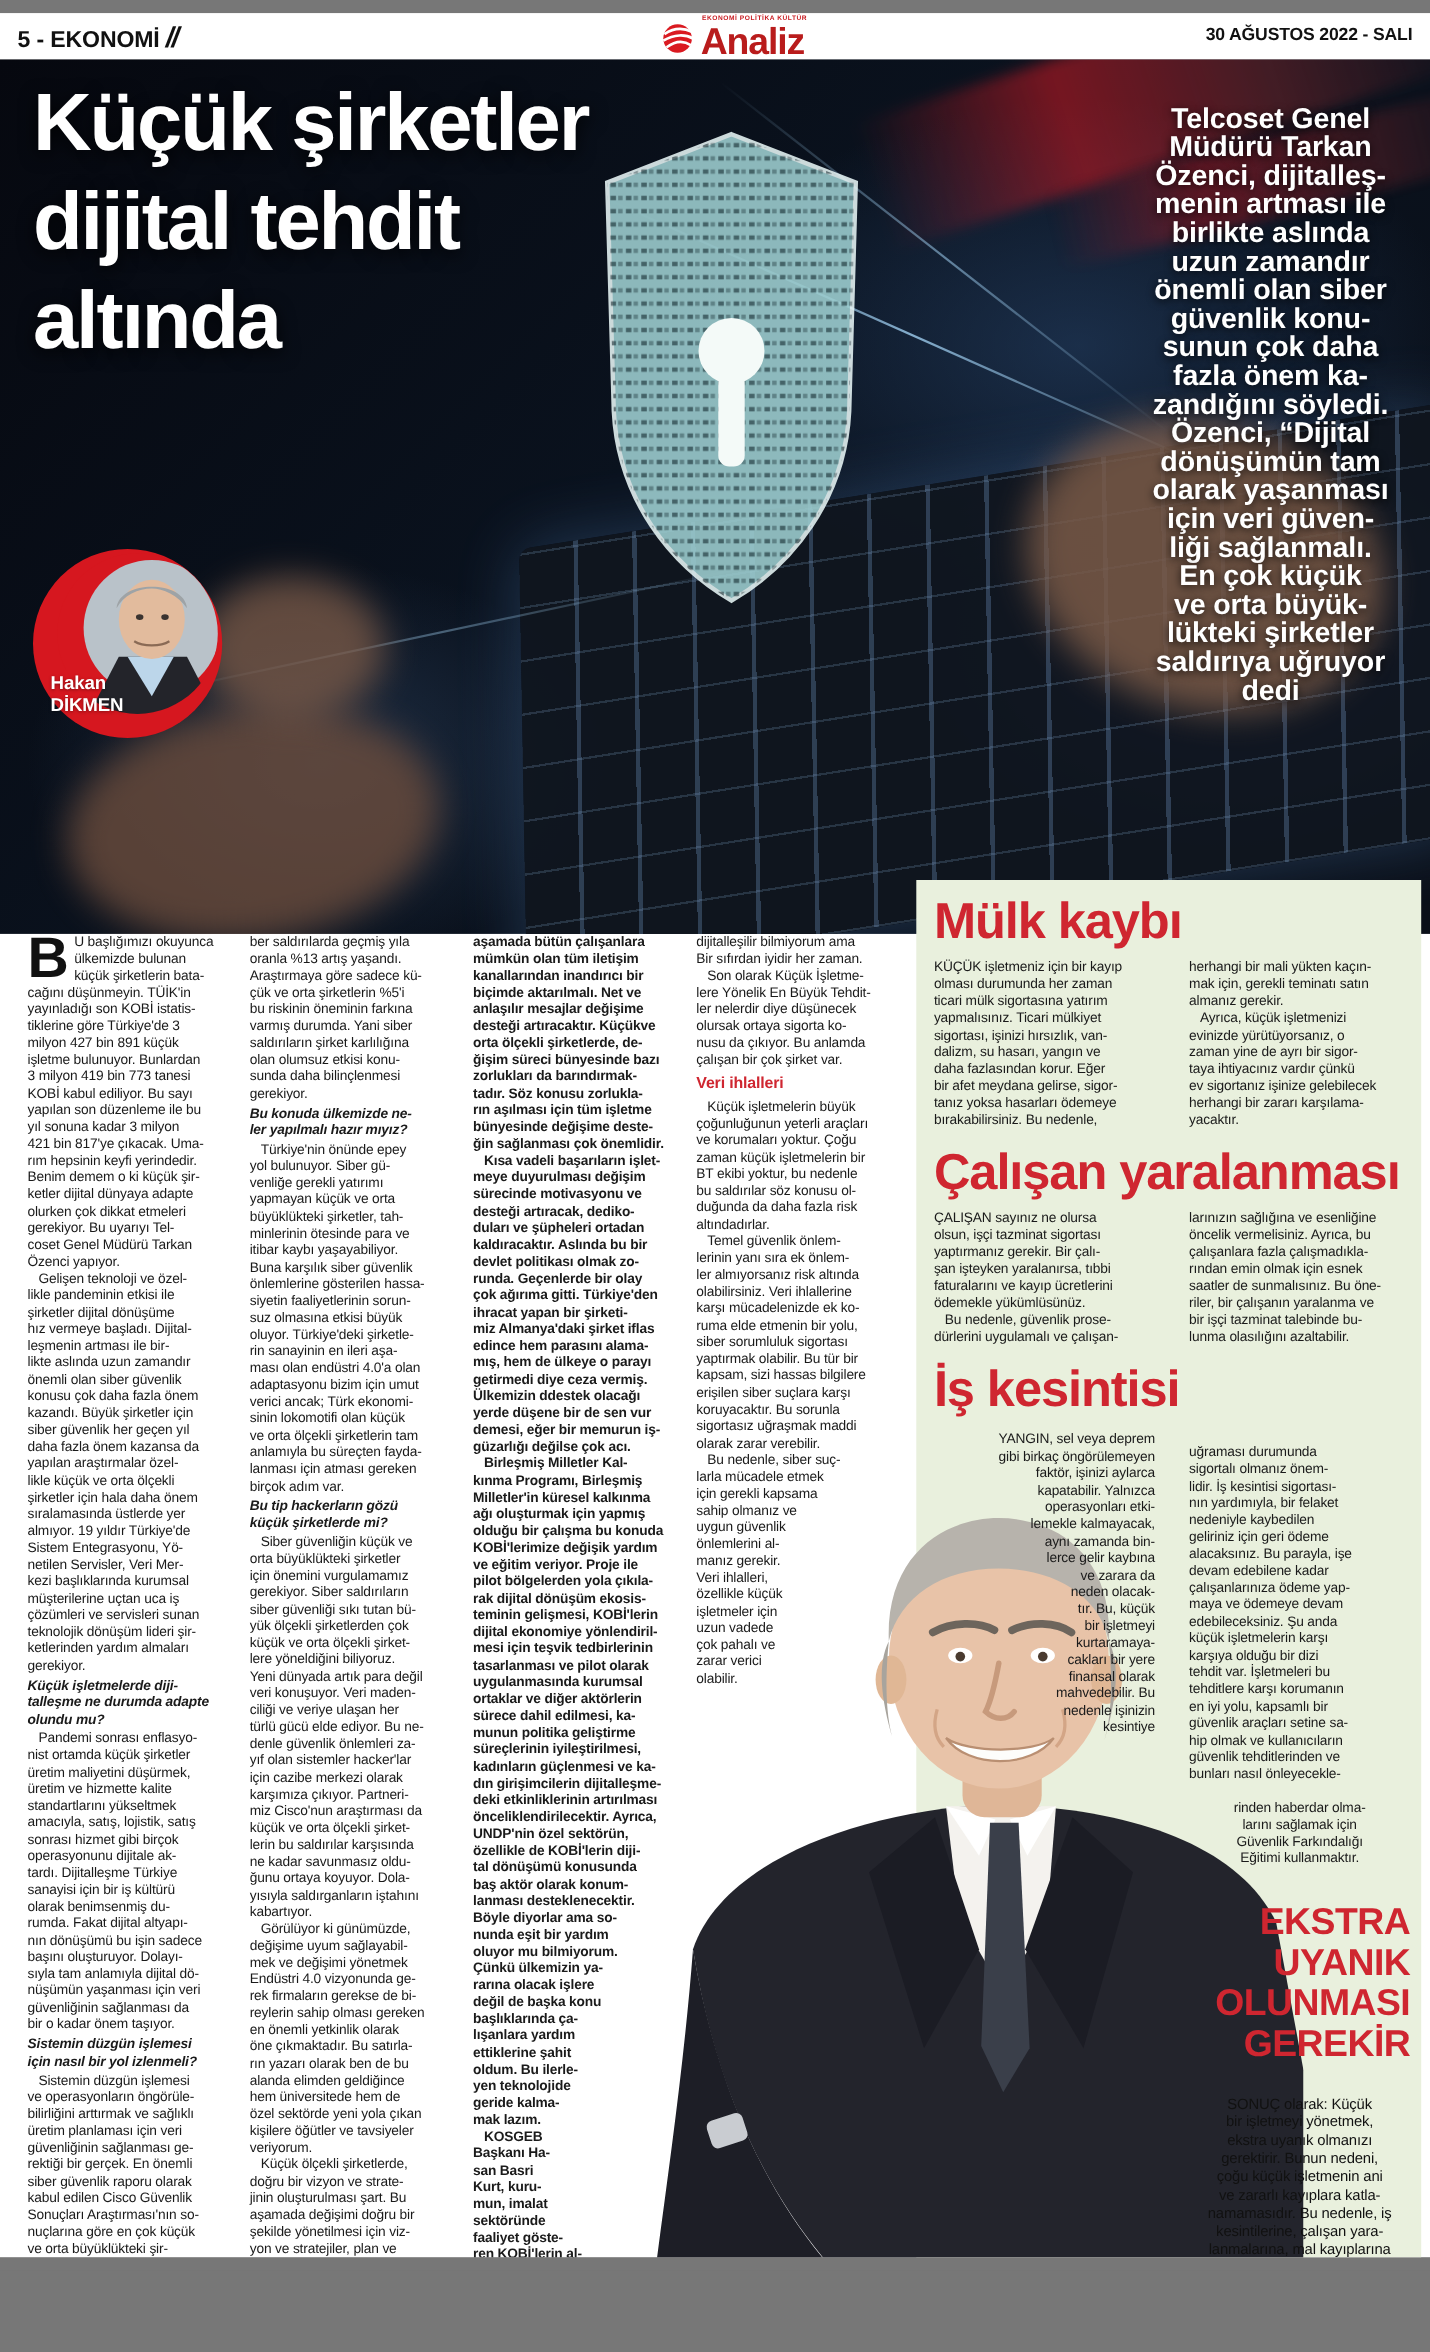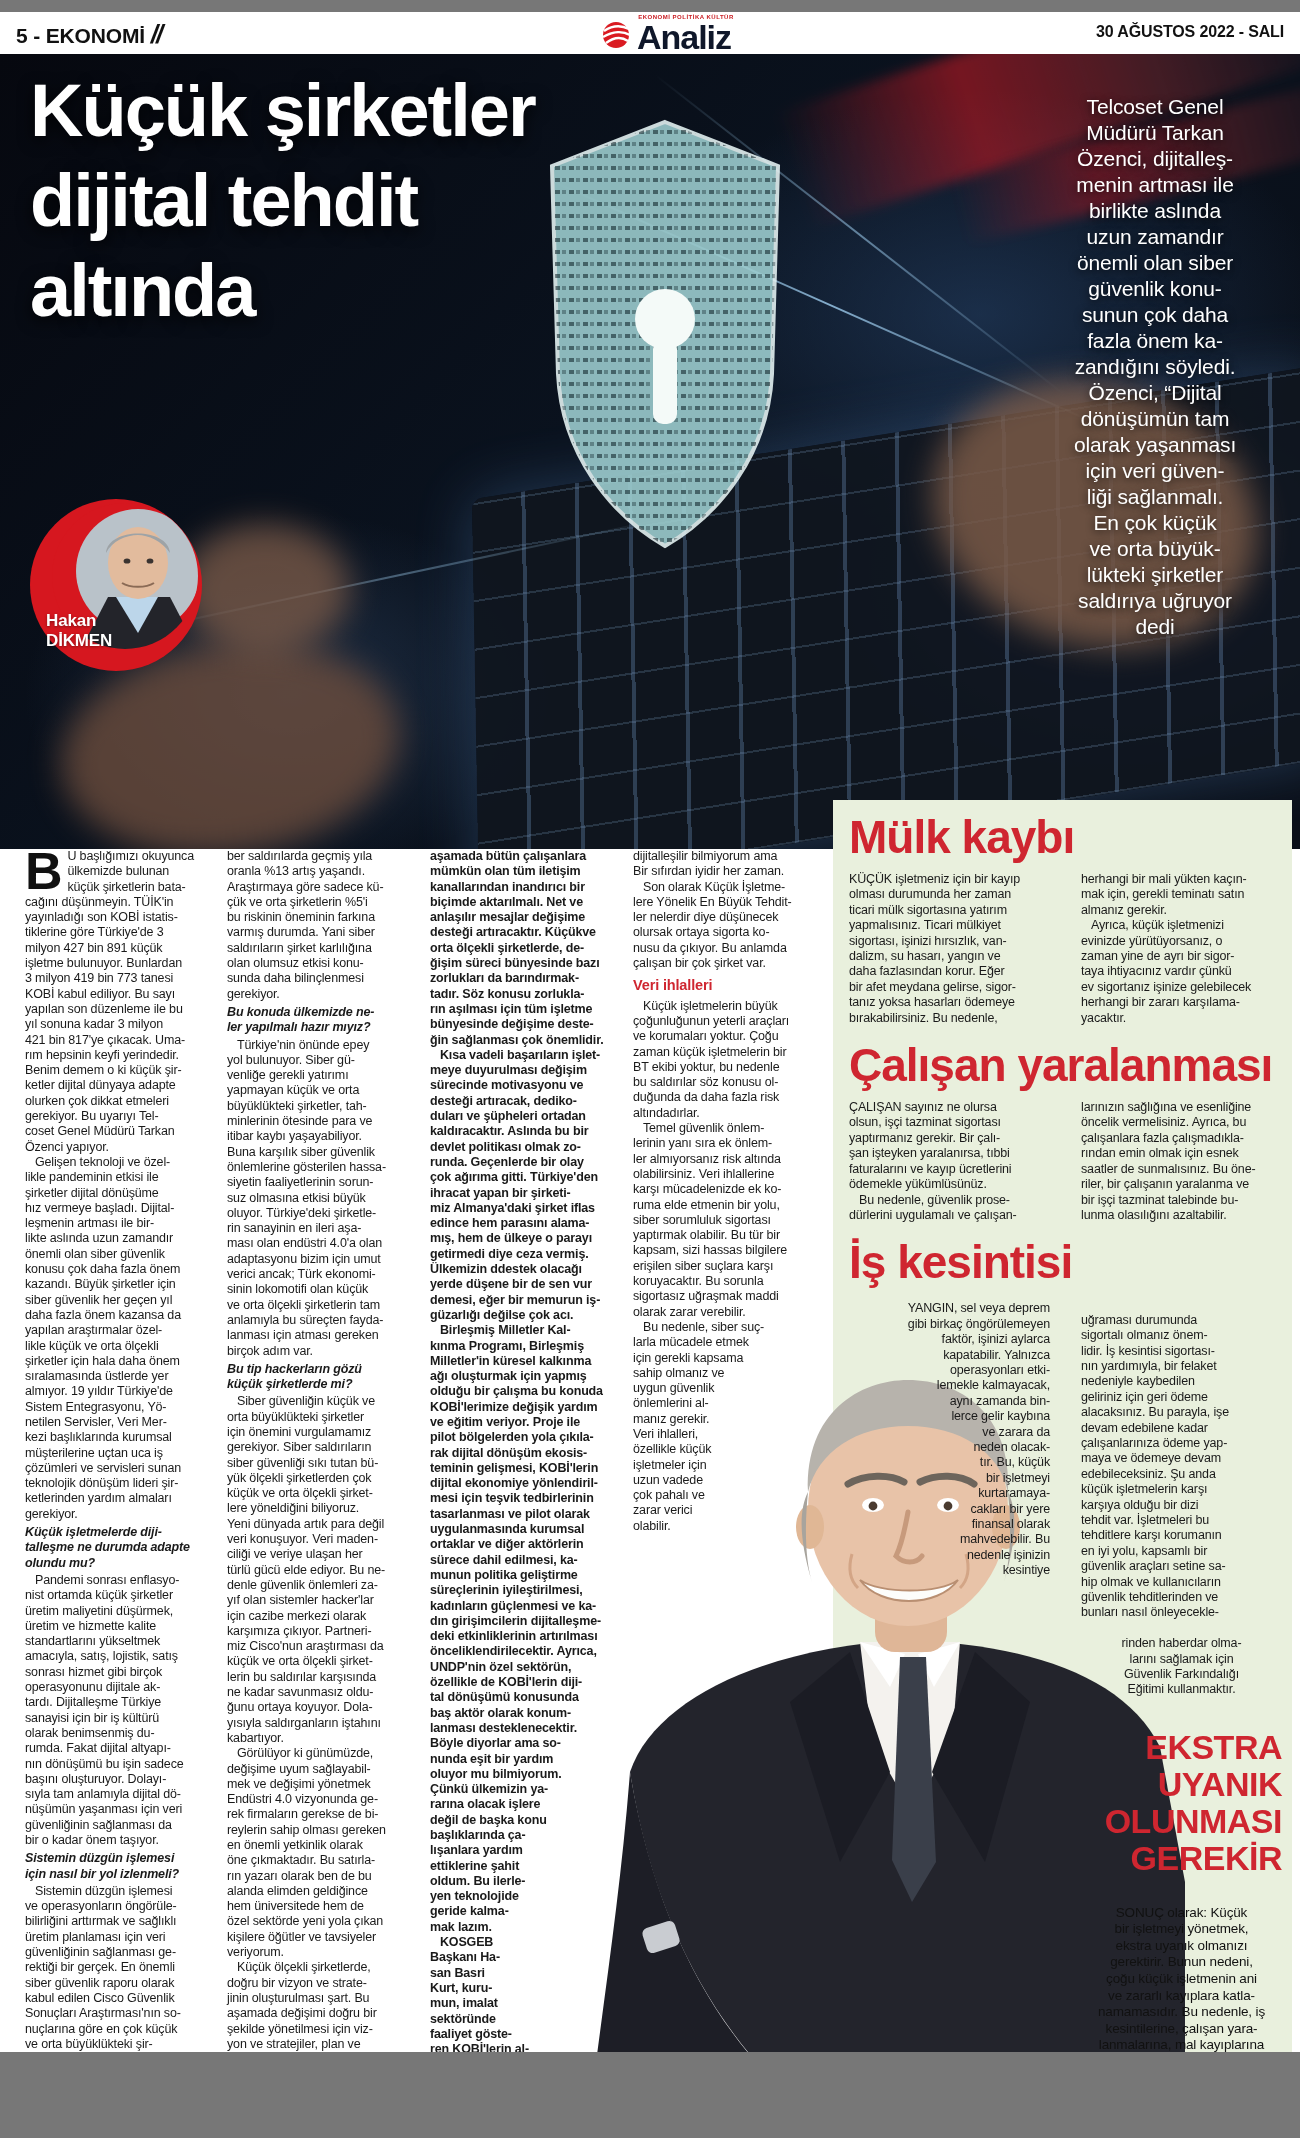--- a/index.html
+++ b/index.html
@@ -5,21 +5,21 @@
   html,body{margin:0;padding:0;background:#777;}
   *{box-sizing:border-box;font-family:"Liberation Sans",sans-serif;}
   #page{position:relative;width:1300px;height:2040px;background:#fff;margin:12px auto;overflow:hidden;letter-spacing:-0.15px;}
   
   #hdr{position:absolute;top:0;left:0;width:1300px;height:42px;background:#fff;}
   .hdr-left{position:absolute;left:16px;top:7px;font-size:21px;font-weight:bold;color:#111;}
   .hdr-slashes{font-style:italic;font-weight:800;font-size:26px;letter-spacing:-2px;}
   .logo-wrap{position:absolute;left:570px;top:2px;width:190px;text-align:center;}
   .logo-tagline{font-size:6px;color:#c81a20;font-weight:bold;letter-spacing:.5px;margin-left:42px;}
   .logo-row{display:flex;align-items:center;justify-content:center;gap:4px;}
-  .logo-word{color:#0f172a;font-weight:800;font-size:34px;letter-spacing:-1px;line-height:30px;}
+  .logo-word{color:#b91c1c;font-weight:800;font-size:34px;letter-spacing:-1px;line-height:30px;}
   
   #hero{position:absolute;top:42px;left:0;width:1300px;height:795px;overflow:hidden;
     background:
       radial-gradient(420px 300px at 1120px 520px, rgba(60,80,160,.45), transparent 70%),
       radial-gradient(500px 320px at 980px 260px, rgba(40,70,110,.55), transparent 70%),
       radial-gradient(380px 260px at 290px 640px, rgba(70,100,140,.35), transparent 70%),
       linear-gradient(135deg,#06080f 0%,#0a121e 45%,#0a0f18 100%); padding-left: 23px;}
   .redstreak{position:absolute;background:linear-gradient(90deg,transparent,rgba(205,25,35,.55),rgba(235,60,60,.25),transparent);filter:blur(6px);}
   .rs1{left:780px;top:-30px;width:560px;height:120px;transform:rotate(-18deg);}
   .rs2{left:950px;top:70px;width:430px;height:70px;transform:rotate(-14deg);opacity:.8;}
@@ -31,21 +31,21 @@
     background:
       repeating-linear-gradient(0deg, rgba(140,180,220,.22) 0 2px, transparent 2px 48px),
       repeating-linear-gradient(90deg,#10161f 0 50px, #33445a 50px 54px),
       linear-gradient(180deg,#0d131c,#1a2636);
     box-shadow:0 0 60px rgba(90,140,200,.35);}
   .hand{position:absolute;border-radius:50%;filter:blur(16px);}
   .h1{left:930px;top:330px;width:330px;height:260px;background:#7a5a47;opacity:.85;transform:rotate(18deg);}
   .h2{left:60px;top:590px;width:340px;height:210px;background:#6b4c3c;opacity:.8;transform:rotate(-8deg);}
   .h3{left:180px;top:470px;width:170px;height:130px;background:#85604a;opacity:.7;}
   .headline{position:absolute;left:30px;top:12px;color:#fff;font-size:74px;line-height:90px;font-weight:800;letter-spacing:-2px;white-space:pre-line;text-shadow:0 4px 16px rgba(0,0,0,.85);}
-  .intro{position:absolute;left:1038px;top:40px;width:234px;color:#fff;font-size:21px;line-height:26px;font-weight:normal;text-align:center;white-space:pre-line;text-shadow:0 2px 8px rgba(0,0,0,.8);}
+  .intro{position:absolute;left:1038px;top:40px;width:234px;color:#fff;font-size:26px;line-height:26px;font-weight:bold;text-align:center;white-space:pre-line;text-shadow:0 2px 8px rgba(0,0,0,.8);}
   .shield{position:absolute;left:540px;top:60px;}
   
   .badge{position:absolute;left:30px;top:445px;width:172px;height:172px;border-radius:50%;background:#d6171f;}
   .badge svg{position:absolute;right:2px;top:2px;}
   .badge-name{position:absolute;left:16px;top:112px;color:#fff;font-weight:800;font-size:17px;line-height:20px;white-space:pre-line;text-shadow:0 1px 3px rgba(0,0,0,.4);}
   
   .col{position:absolute;top:837px;font-size:12.5px;line-height:15.3px;color:#1a1a1a;}
   .col p{margin:0 0 1px 0;white-space:pre-line;}
   #c1{left:25px;width:184px;}
   #c2{left:227px;width:184px;}

